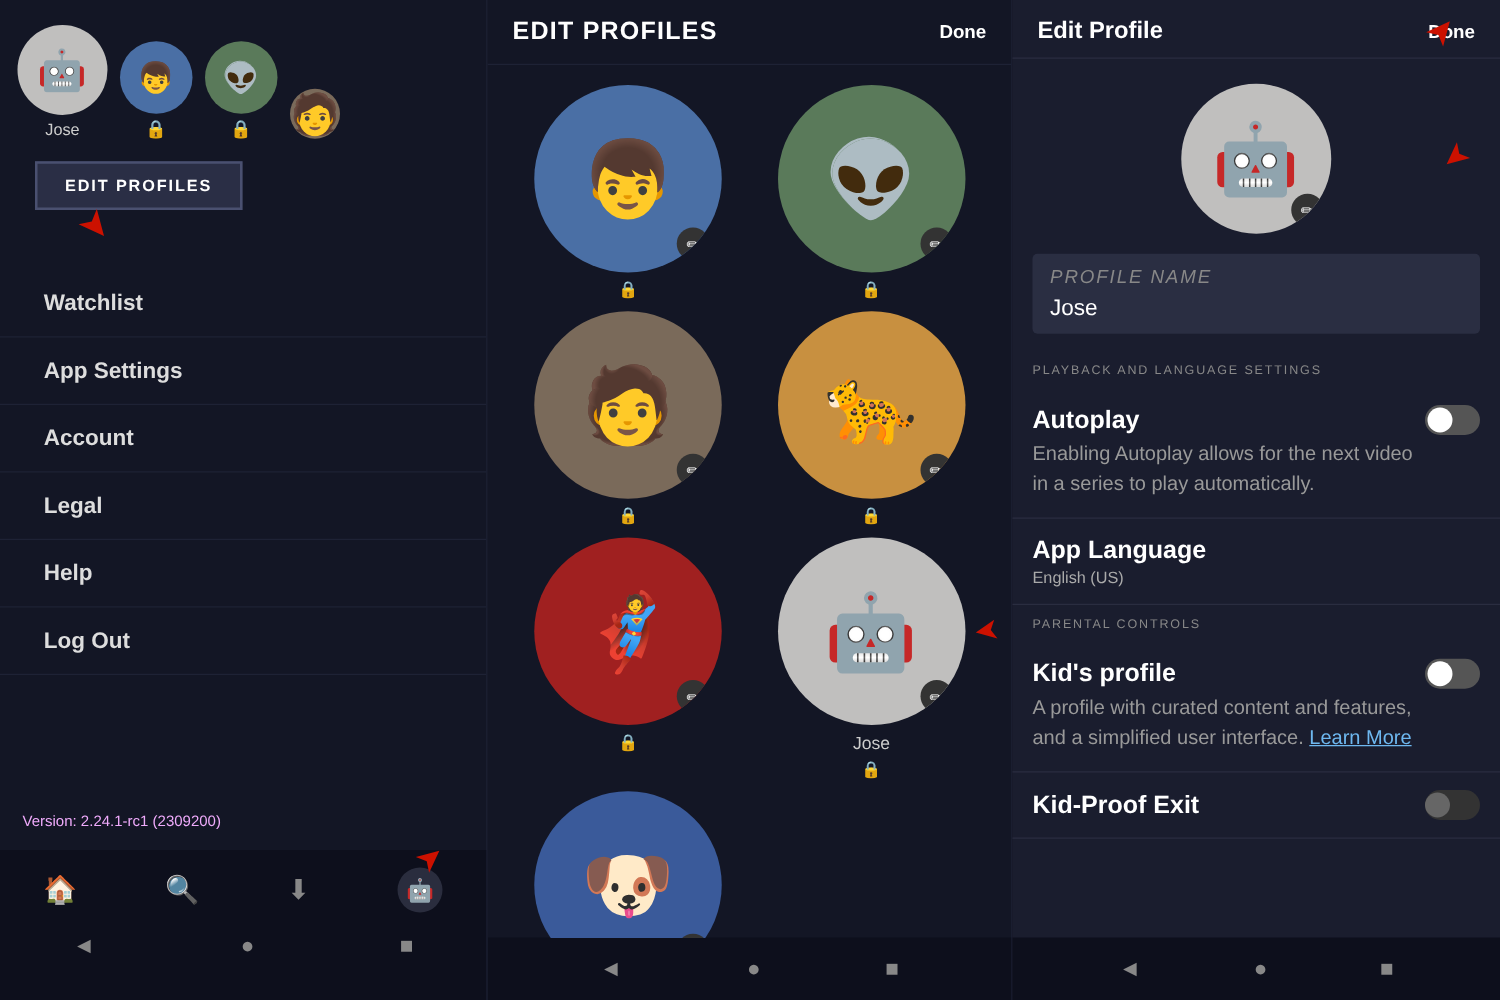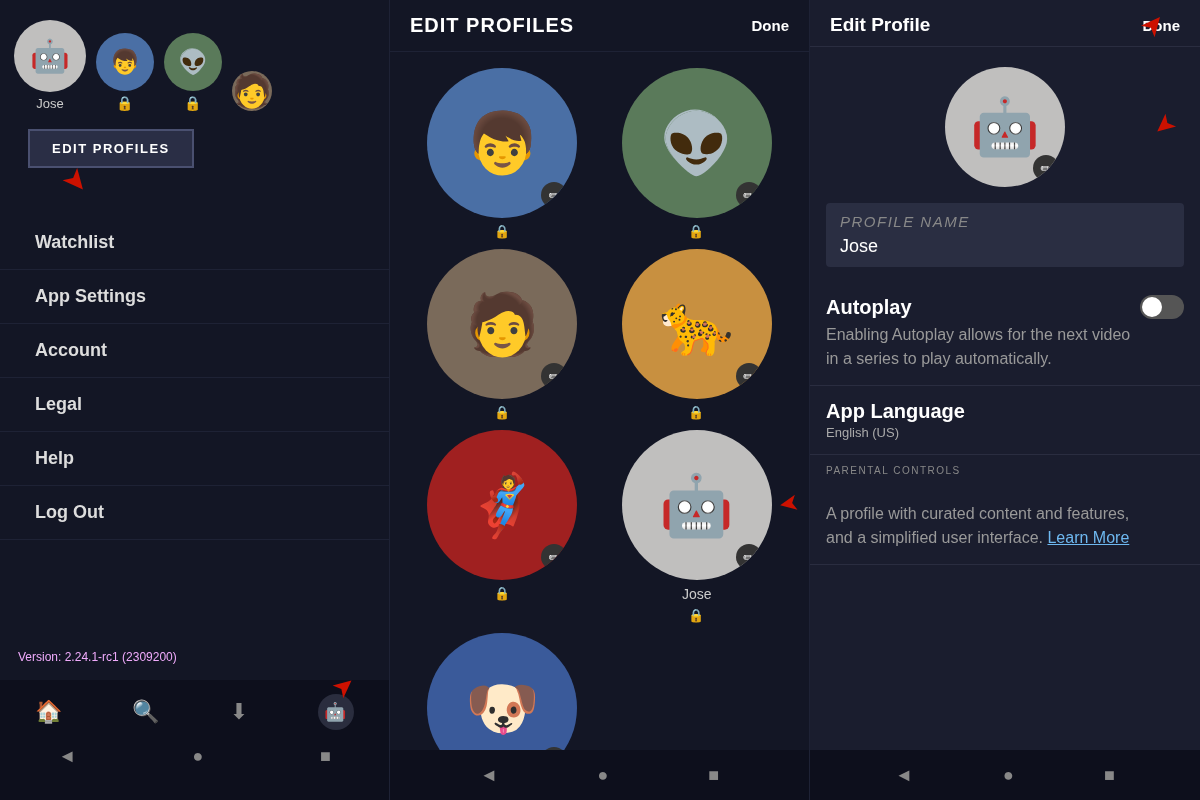--- a/index.html
+++ b/index.html
@@ -583,44 +583,59 @@
       🤖
       <div class="edit-pencil">✏</div>
     </div>
   </div>
 
   <div class="profile-name-field">
     <div class="field-label">PROFILE NAME</div>
     <div class="field-value">Jose</div>
   </div>
 
+  <div class="section-label">PLAYBACK AND LANGUAGE SETTINGS</div>
 
   <div class="settings-item">
     <div class="settings-item-row">
       <span class="settings-item-title">Autoplay</span>
       <div class="toggle off">
         <div class="toggle-knob"></div>
       </div>
     </div>
     <div class="settings-item-desc">Enabling Autoplay allows for the next video in a series to play automatically.</div>
   </div>
 
   <div class="settings-item">
     <div class="settings-item-title">App Language</div>
     <div class="sub-value">English (US)</div>
   </div>
 
   <div class="section-label">PARENTAL CONTROLS</div>
 
   <div class="settings-item">
+    <div class="settings-item-row">
+      <span class="settings-item-title">Kid's profile</span>
+      <div class="toggle off">
+        <div class="toggle-knob"></div>
+      </div>
+    </div>
     <div class="settings-item-desc">
       <span>A profile with curated content and features, and a simplified user interface.</span>
       <a href="#">Learn More</a>
     </div>
   </div>
 
+  <div class="settings-item">
+    <div class="settings-item-row">
+      <span class="settings-item-title">Kid-Proof Exit</span>
+      <div class="toggle disabled">
+        <div class="toggle-knob"></div>
+      </div>
+    </div>
+  </div>
 
   <div class="right-bottom-nav">
     <span class="android-btn">◄</span>
     <span class="android-btn">●</span>
     <span class="android-btn">■</span>
   </div>
 </div>
 
 </body></html>

